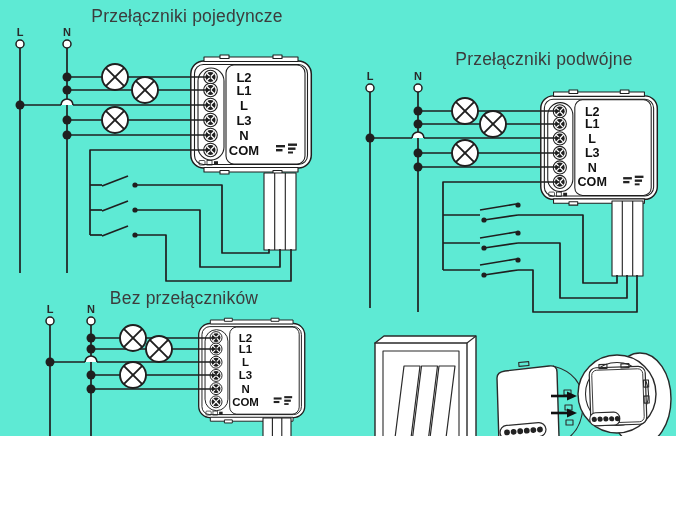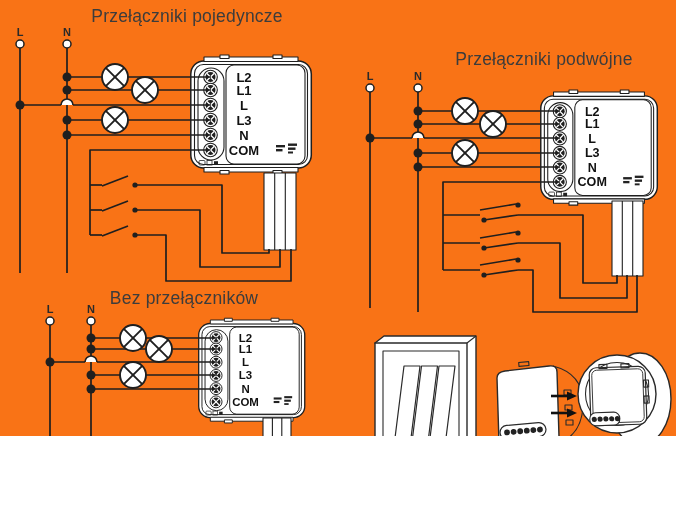--- a/index.html
+++ b/index.html
@@ -1,16 +1,16 @@
 <!DOCTYPE html>
 <html><head>
 <meta charset="utf-8">
 <style>
   html,body{margin:0;padding:0;background:#ffffff;}
-  .stage{width:676px;height:436px;position:relative;background:#f97316;overflow:hidden;}
+  .stage{width:676px;height:436px;position:relative;background:#5eead4;overflow:hidden;}
   svg{display:block;}
   .title{font:400 17.5px "Liberation Sans",sans-serif;fill:#3c3c3c;letter-spacing:.2px;}
   .wire-label{font:600 11px "Liberation Sans",sans-serif;fill:#2a2a2a;}
   .term-label{font:700 13px "Liberation Sans",sans-serif;fill:#111;}
   .wire{fill:none;stroke:#1f1f1f;stroke-width:1.7;stroke-linejoin:round;}
   .outline{fill:#ffffff;stroke:#1f1f1f;stroke-width:1.5;stroke-linejoin:round;}
   .outline-thin{fill:none;stroke:#1f1f1f;stroke-width:1.1;stroke-linejoin:round;}
   .outline-thin-w{fill:#ffffff;stroke:#1f1f1f;stroke-width:1.1;stroke-linejoin:round;}
   .dot{fill:#1f1f1f;stroke:none;}
   .hop{fill:#ffffff;stroke:#1f1f1f;stroke-width:1.7;}

